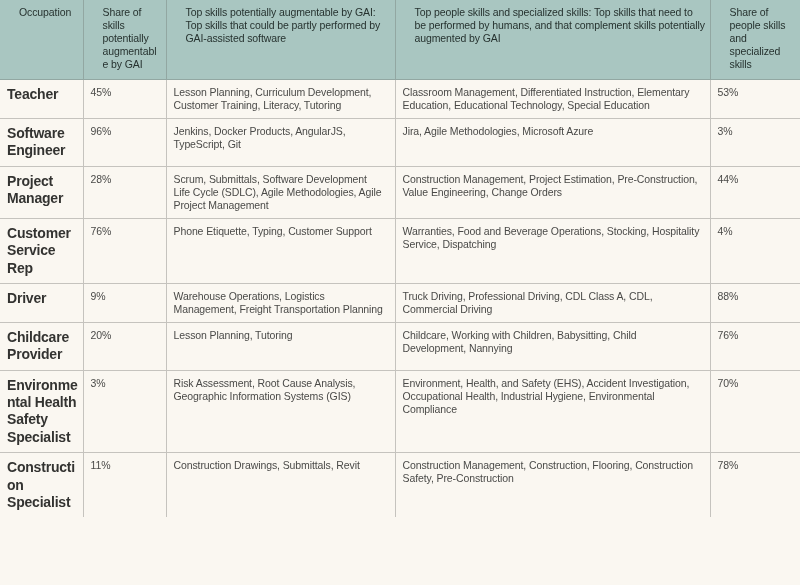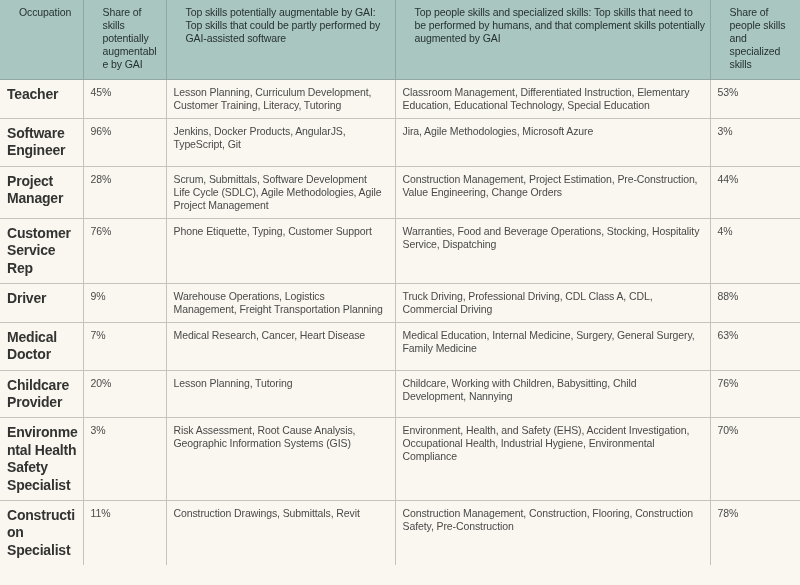--- a/index.html
+++ b/index.html
@@ -110,27 +110,20 @@
           <td class="col-share">4%</td>
         </tr>
         <tr>
           <td class="col-occupation">Driver</td>
           <td class="col-share">9%</td>
           <td class="col-skills">Warehouse Operations, Logistics Management, Freight Transportation Planning</td>
           <td class="col-skills">Truck Driving, Professional Driving, CDL Class A, CDL, Commercial Driving</td>
           <td class="col-share">88%</td>
         </tr>
         <tr>
-          <td class="col-occupation">Medical Doctor</td>
-          <td class="col-share">7%</td>
-          <td class="col-skills">Medical Research, Cancer, Heart Disease</td>
-          <td class="col-skills">Medical Education, Internal Medicine, Surgery, General Surgery, Family Medicine</td>
-          <td class="col-share">63%</td>
-        </tr>
-        <tr>
           <td class="col-occupation">Childcare Provider</td>
           <td class="col-share">20%</td>
           <td class="col-skills">Lesson Planning, Tutoring</td>
           <td class="col-skills">Childcare, Working with Children, Babysitting, Child Development, Nannying</td>
           <td class="col-share">76%</td>
         </tr>
         <tr>
           <td class="col-occupation">Environmental Health Safety Specialist</td>
           <td class="col-share">3%</td>
           <td class="col-skills">Risk Assessment, Root Cause Analysis, Geographic Information Systems (GIS)</td>

